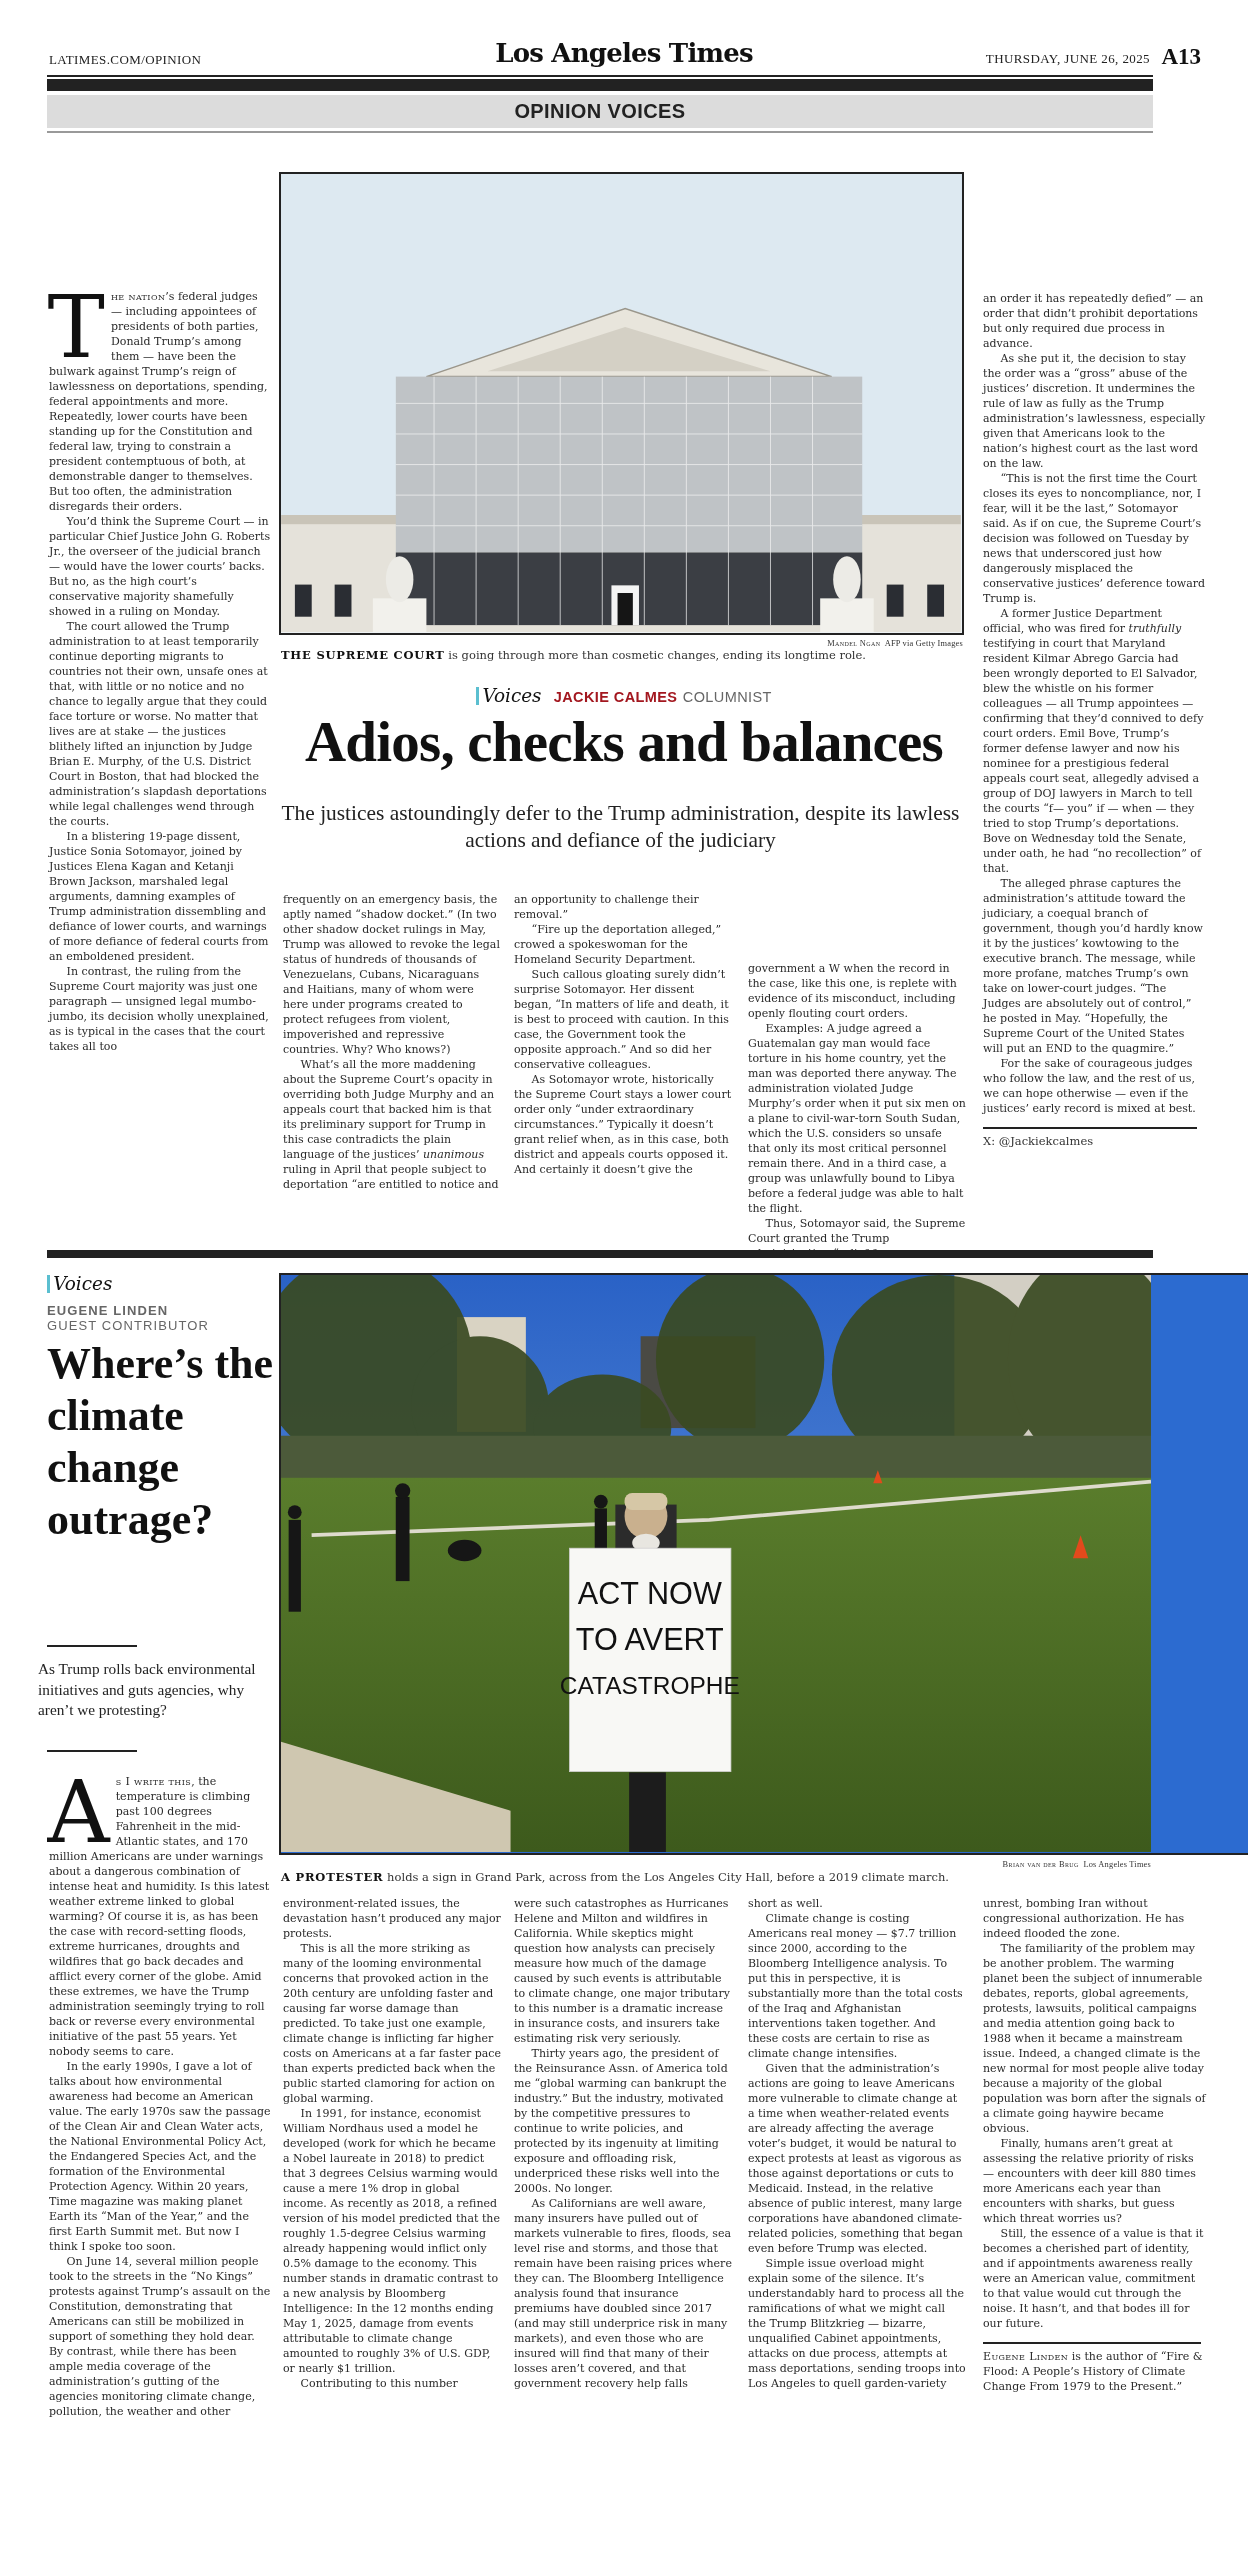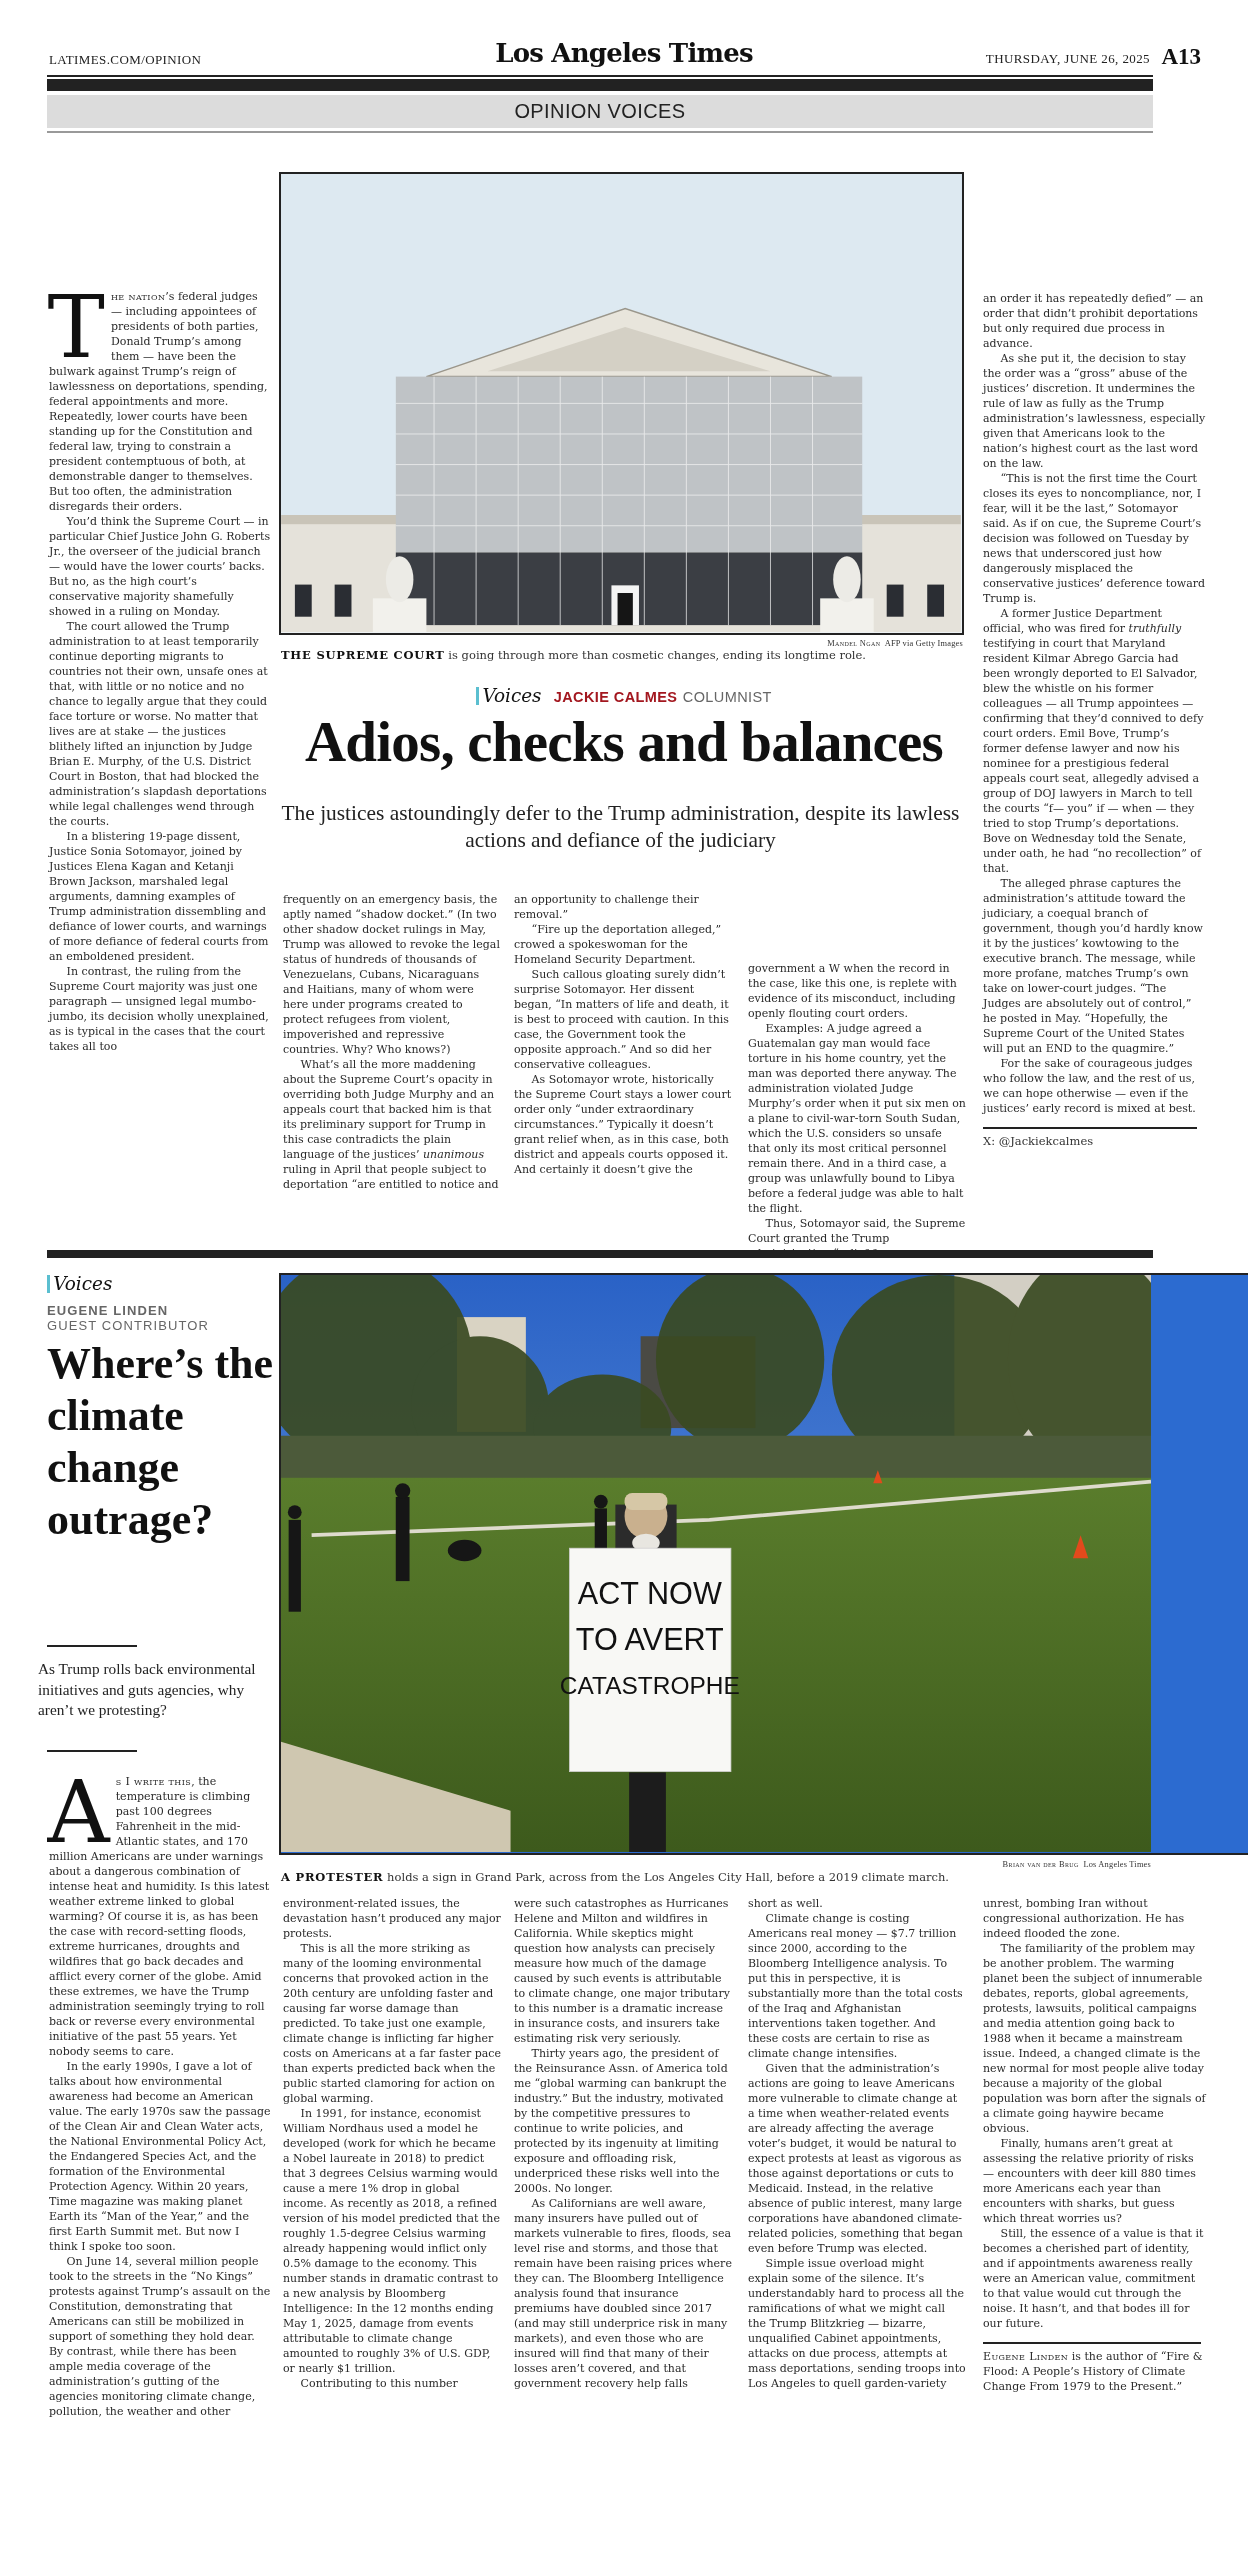--- a/index.html
+++ b/index.html
@@ -10,21 +10,21 @@
   }
   .abs { position: absolute; }
 
   
   .mast-left { left: 49px; top: 52px; font-family: "Liberation Serif", serif; font-size: 13px; letter-spacing: 0.4px; color: #222; }
   .mast-logo { left: 0; width: 1248px; top: 38px; text-align: center; font-family: "DejaVu Serif", serif; font-weight: bold; font-size: 26px; letter-spacing: -0.8px; color: #111; }
   .mast-right { right: 98px; top: 51px; font-family: "Liberation Serif", serif; font-size: 13px; letter-spacing: 0.4px; color: #222; }
   .mast-page { right: 47px; top: 44px; font-family: "Liberation Serif", serif; font-weight: bold; font-size: 23px; color: #111; }
   .rule-thin { left: 47px; width: 1106px; top: 75px; height: 2.3px; background: #222; }
   .rule-thick { left: 47px; width: 1106px; top: 79px; height: 11.5px; background: #222; }
-  .section-band { left: 47px; width: 1106px; top: 95px; height: 33px; background: #dcdcdc; text-align: center; font-family: "Liberation Sans", sans-serif; font-weight: normal; font-size: 20px; line-height: 33px; color: #222; letter-spacing: 0.4px; }
+  .section-band { left: 47px; width: 1106px; top: 95px; height: 33px; background: #dcdcdc; text-align: center; font-family: "Liberation Sans", sans-serif; font-weight: bold; font-size: 20px; line-height: 33px; color: #222; letter-spacing: 0.4px; }
   .section-under { left: 47px; width: 1106px; top: 131px; height: 2.3px; background: #999; }
 
   
   .col { font-family: "DejaVu Serif", serif; font-size: 11px; line-height: 15px; color: #2a2a2a; text-align: left; hyphens: manual; }
   .col p { text-indent: 1.6em; }
   .col p.noindent { text-indent: 0; }
   .col em { font-style: italic; }
   .dropcap { float: left; font-family: "DejaVu Serif", serif; font-size: 86px; line-height: 70px; margin: 3.1px 6.1px 0 -1.5px; color: #111; }
   .smallcaps { font-variant: small-caps; letter-spacing: 0.4px; }
 

